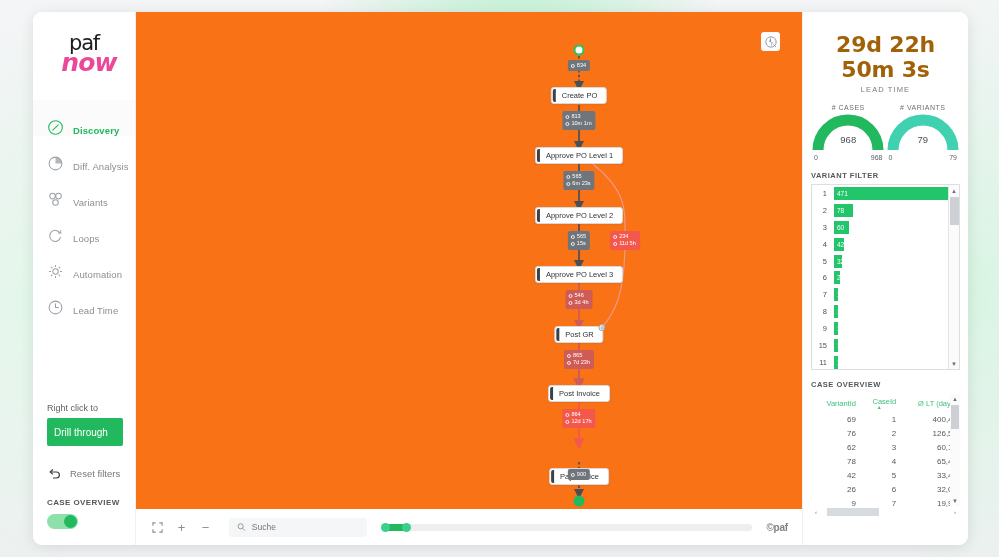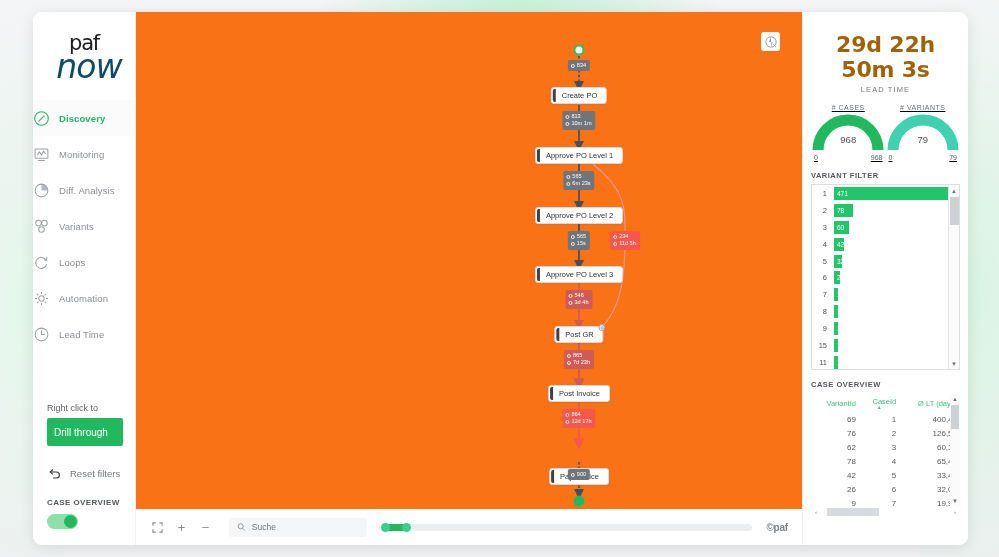--- a/index.html
+++ b/index.html
@@ -22,25 +22,25 @@
     box-shadow:0 2px 14px rgba(0,0,0,.10);
     overflow:hidden;display:flex;
   }
 
   
   .sidebar{width:103px;flex:0 0 103px;background:#fff;position:relative;
            border-right:1px solid #f0f0f0;}
   .logo{padding:22px 0 0 0;text-align:center;height:78px;}
   .logo .paf{font-size:21px;font-weight:normal;color:#1d1d1d;letter-spacing:-1.2px;
              line-height:.88;font-family:"DejaVu Sans",sans-serif;}
-  .logo .now{font-size:33px;font-weight:normal;color:#0c4a6e;letter-spacing:-.8px;
+  .logo .now{font-size:25px;font-weight:bold;color:#ec4899;letter-spacing:-.8px;
              font-style:italic;line-height:.9;margin-left:10px;
              font-family:"DejaVu Sans",sans-serif;}
   .navlist{margin-top:10px;}
-  .navitem{display:flex;align-items:center;height:36px;gap:9px;
+  .navitem{display:flex;align-items:flex-end;height:36px;padding-left:14px;gap:9px;
            cursor:pointer;}
   .navitem .ic{width:17px;height:17px;flex:0 0 17px;display:block;}
   .navitem .lb{font-size:9.5px;color:#8b8f94;letter-spacing:.1px;}
   .navitem.active{background:#fbfbfb;}
   .navitem.active .lb{color:#22b95e;font-weight:bold;}
   .sb-foot{position:absolute;left:0;bottom:16px;width:100%;padding-left:14px;}
   .rc-label{font-size:9px;color:#5d6166;margin-bottom:5px;}
   .drill{width:76px;height:28px;background:#22b95e;border-radius:2px;color:#fff;
          font-size:10px;display:flex;align-items:center;padding-left:7px;cursor:pointer;}
   .reset{display:flex;align-items:center;gap:8px;margin-top:20px;cursor:pointer;}
@@ -105,21 +105,21 @@
         letter-spacing:-.2px;}
 
   
   .rp{width:166px;flex:0 0 166px;background:#fff;border-left:1px solid #f0f0f0;
       position:relative;padding:0 8px;}
   .lead{text-align:center;padding-top:20px;}
   .lead .v{font-size:22px;color:#a16207;font-weight:bold;letter-spacing:-.2px;
            font-family:"DejaVu Sans",sans-serif;}
   .lead .l{font-size:7.5px;color:#75797e;letter-spacing:1.1px;margin-top:3px;}
   .gauges{display:flex;margin-top:10px;}
-  .gauge{flex:1;text-align:center;position:relative;text-decoration:underline;}
+  .gauge{flex:1;text-align:center;position:relative;}
   .gauge .cap{font-size:7px;color:#6b7075;letter-spacing:.5px;margin-bottom:2px;}
   .gauge .val{position:absolute;left:0;width:100%;top:30px;font-size:9.5px;color:#4a4f54;}
   .gauge .mm{display:flex;justify-content:space-between;font-size:7px;color:#5c6065;
              padding:0 3px;margin-top:-3px;}
   .rp-sec{font-size:7.5px;color:#53575c;letter-spacing:.5px;margin-top:10px;font-weight:bold;}
   .vf{margin-top:4px;border:1px solid #dcdfe2;height:186px;position:relative;
       background:#fff;overflow:hidden;}
   .vf-rows{position:absolute;left:0;top:0;right:11px;bottom:0;}
   .vfrow{display:flex;align-items:center;height:16.9px;font-size:7.5px;color:#4d5156;cursor:pointer;}
   .vfrow .idx{width:22px;text-align:right;padding-right:7px;flex:0 0 22px;color:#4d5156;}
@@ -164,28 +164,20 @@
     <div class="navlist">
 
       <div class="navitem active">
         <svg class="ic" viewBox="0 0 20 20">
           <circle cx="10" cy="10" r="8" fill="none" stroke="#22b95e" stroke-width="1.3"></circle>
           <path d="M6.5 13.5 L13.5 6.5" stroke="#22b95e" stroke-width="1.3"></path>
         </svg>
         <span class="lb">Discovery</span>
       </div>
 
-      <div class="navitem">
-        <svg class="ic" viewBox="0 0 20 20">
-          <rect x="2.5" y="3.5" width="15" height="11" fill="none" stroke="#9aa0a6" stroke-width="1.2" rx="1"></rect>
-          <path d="M5 11 L7.5 7 L10 10.5 L12.5 6 L15 9.5" fill="none" stroke="#9aa0a6" stroke-width="1.2"></path>
-          <path d="M6 17 h8" stroke="#9aa0a6" stroke-width="1.2"></path>
-        </svg>
-        <span class="lb">Monitoring</span>
-      </div>
 
       <div class="navitem">
         <svg class="ic" viewBox="0 0 20 20">
           <circle cx="10" cy="10" r="7.5" fill="none" stroke="#9aa0a6" stroke-width="1.2"></circle>
           <path d="M10 10 V2.5 A7.5 7.5 0 0 1 17.5 10 Z" fill="#9aa0a6" opacity=".75"></path>
         </svg>
         <span class="lb">Diff. Analysis</span>
       </div>
 
 

